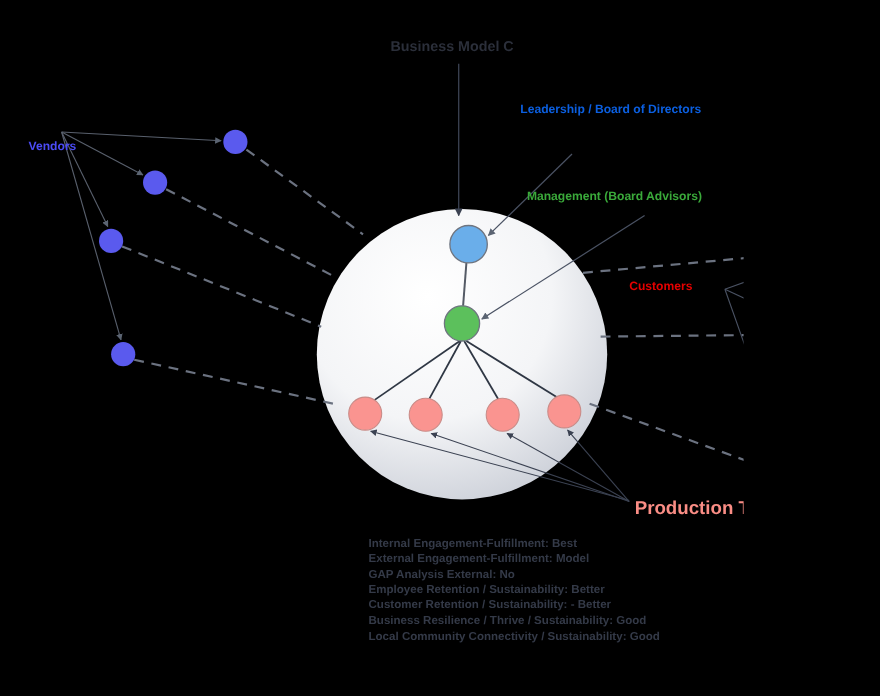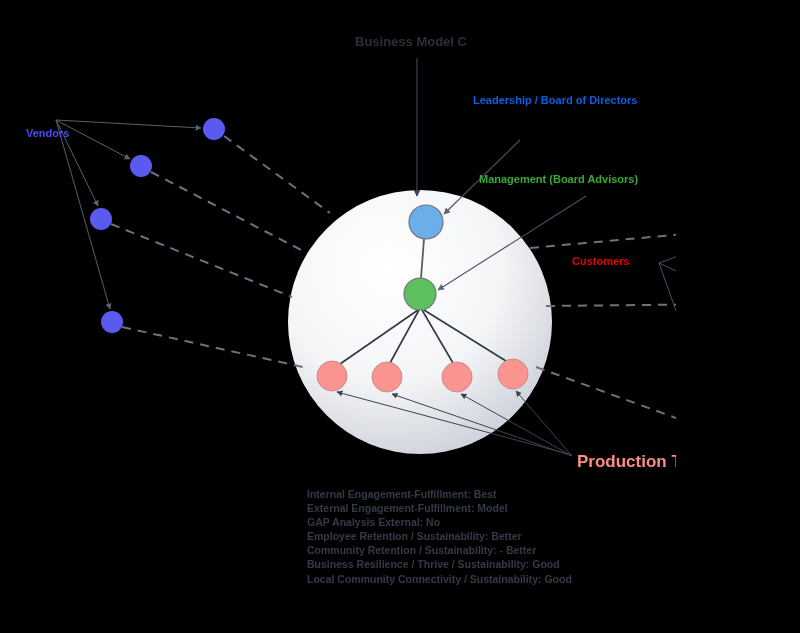--- a/index.html
+++ b/index.html
@@ -71,20 +71,21 @@
     position: absolute;
     left: 307px;
     top: 487px;
     font-size: 10.5px;
     font-weight: bold;
     color: #343a48;
     line-height: 14.1px;
   }
   #metrics-block div {
     white-space: nowrap;
+    margin-left: 28px;
   }
 </style>
 </head>
 <body>
 
 <div id="canvas">
 
   <svg class="layer" viewBox="0 0 800 633">
     <defs>
       <radialGradient id="bubbleGrad" cx="38%" cy="30%" r="78%">
@@ -169,18 +170,18 @@
 
   <div class="lbl" id="customers-label">Customers</div>
 
   <div class="lbl" id="production-label">Production Team</div>
 
   <div id="metrics-block">
     <div>Internal Engagement-Fulfillment: Best</div>
     <div>External Engagement-Fulfillment: Model</div>
     <div>GAP Analysis External: No</div>
     <div>Employee Retention / Sustainability: Better</div>
-    <div>Community Retention / Sustainability: - Better</div>
+    <div>Customer Retention / Sustainability: - Better</div>
     <div>Business Resilience / Thrive / Sustainability: Good</div>
     <div>Local Community Connectivity / Sustainability: Good</div>
   </div>
 
 </div>
 
 </body></html>

